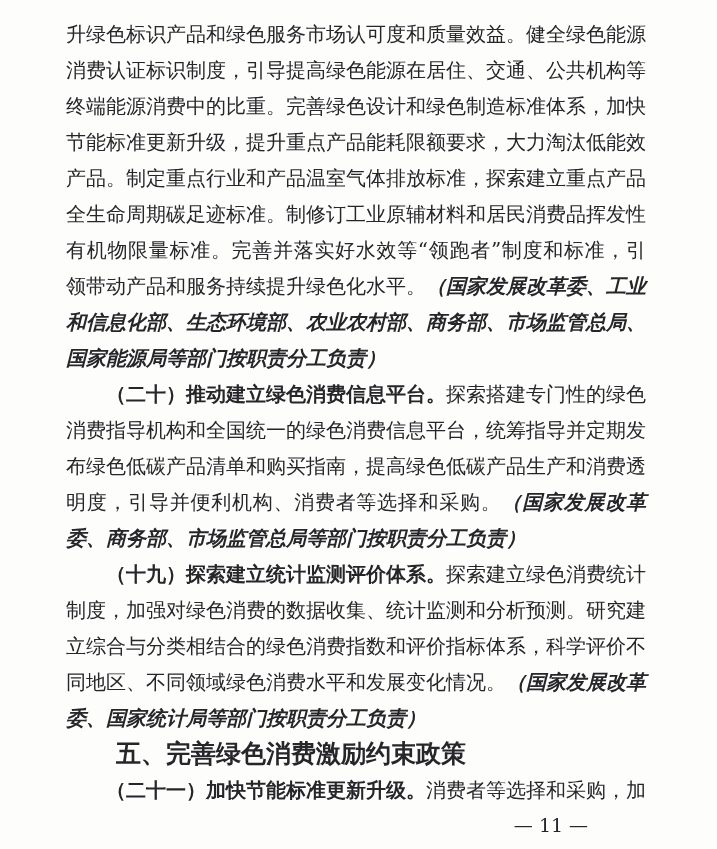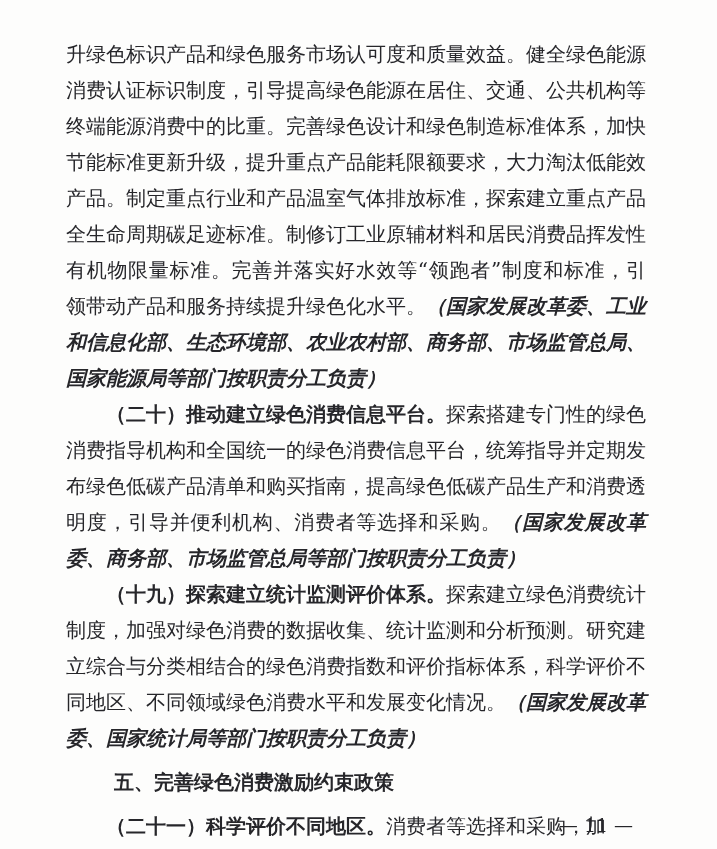--- a/index.html
+++ b/index.html
@@ -14,21 +14,21 @@
     margin: 0 auto;
     background: #fdfdfc;
     color: #26262a;
     font-family: "DejaVu Serif", "Liberation Serif", serif;
     overflow: hidden;
     box-sizing: border-box;
   }
   .content {
     position: absolute;
     left: 66px;
-    top: 36px;
+    top: 16px;
     width: 580px;
     font-size: 20px;
     line-height: 36px;
     text-align: justify;
     text-justify: inter-ideograph;
     letter-spacing: 0px;
   }
   .para {
     margin: 0;
     padding: 0;
@@ -43,32 +43,32 @@
   }
   .run-bold {
     font-weight: bold;
     font-style: normal;
   }
   .run-kaiti {
     font-style: italic;
     font-weight: 600;
   }
   .section-heading {
-    margin: 8px;
+    margin: 0;
     padding: 0;
     text-indent: 2em;
-    font-size: 20px;
+    font-size: 25px;
     line-height: 36px;
     font-weight: bold;
     font-family: Liberation Serif, serif;
   }
   .page-number {
     position: absolute;
     top: 812px;
-    left: 536px;
+    left: 491px;
     width: 120px;
     text-align: center;
     font-size: 19px;
     line-height: 26px;
     font-family: "DejaVu Serif", "Liberation Serif", serif;
     color: #26262a;
   }
 </style>
 </head>
 <body>
@@ -77,18 +77,18 @@
   <div class="content">
 
     <p class="para continuation"><span class="run-normal">升绿色标识产品和绿色服务市场认可度和质量效益。健全绿色能源消费认证标识制度，引导提高绿色能源在居住、交通、公共机构等终端能源消费中的比重。完善绿色设计和绿色制造标准体系，加快节能标准更新升级，提升重点产品能耗限额要求，大力淘汰低能效产品。制定重点行业和产品温室气体排放标准，探索建立重点产品全生命周期碳足迹标准。制修订工业原辅材料和居民消费品挥发性有机物限量标准。完善并落实好水效等“领跑者”制度和标准，引领带动产品和服务持续提升绿色化水平。</span><span class="run-kaiti">（国家发展改革委、工业和信息化部、生态环境部、农业农村部、商务部、市场监管总局、国家能源局等部门按职责分工负责）</span></p>
 
     <p class="para"><span class="run-bold">（二十）推动建立绿色消费信息平台。</span><span class="run-normal">探索搭建专门性的绿色消费指导机构和全国统一的绿色消费信息平台，统筹指导并定期发布绿色低碳产品清单和购买指南，提高绿色低碳产品生产和消费透明度，引导并便利机构、消费者等选择和采购。</span><span class="run-kaiti">（国家发展改革委、商务部、市场监管总局等部门按职责分工负责）</span></p>
 
     <p class="para"><span class="run-bold">（十九）探索建立统计监测评价体系。</span><span class="run-normal">探索建立绿色消费统计制度，加强对绿色消费的数据收集、统计监测和分析预测。研究建立综合与分类相结合的绿色消费指数和评价指标体系，科学评价不同地区、不同领域绿色消费水平和发展变化情况。</span><span class="run-kaiti">（国家发展改革委、国家统计局等部门按职责分工负责）</span></p>
 
     <h2 class="section-heading">五、完善绿色消费激励约束政策</h2>
 
-    <p class="para"><span class="run-bold">（二十一）科学评价不同地区。</span><span class="run-normal">消费者等选择和采购，加</span></p>
+    <p class="para"><span class="run-bold">（二十一）加快节能标准更新升级。</span><span class="run-normal">消费者等选择和采购，加</span></p>
 
   </div>
 
   <div class="page-number">— 11 —</div>
 </div>
 
 </body></html>

